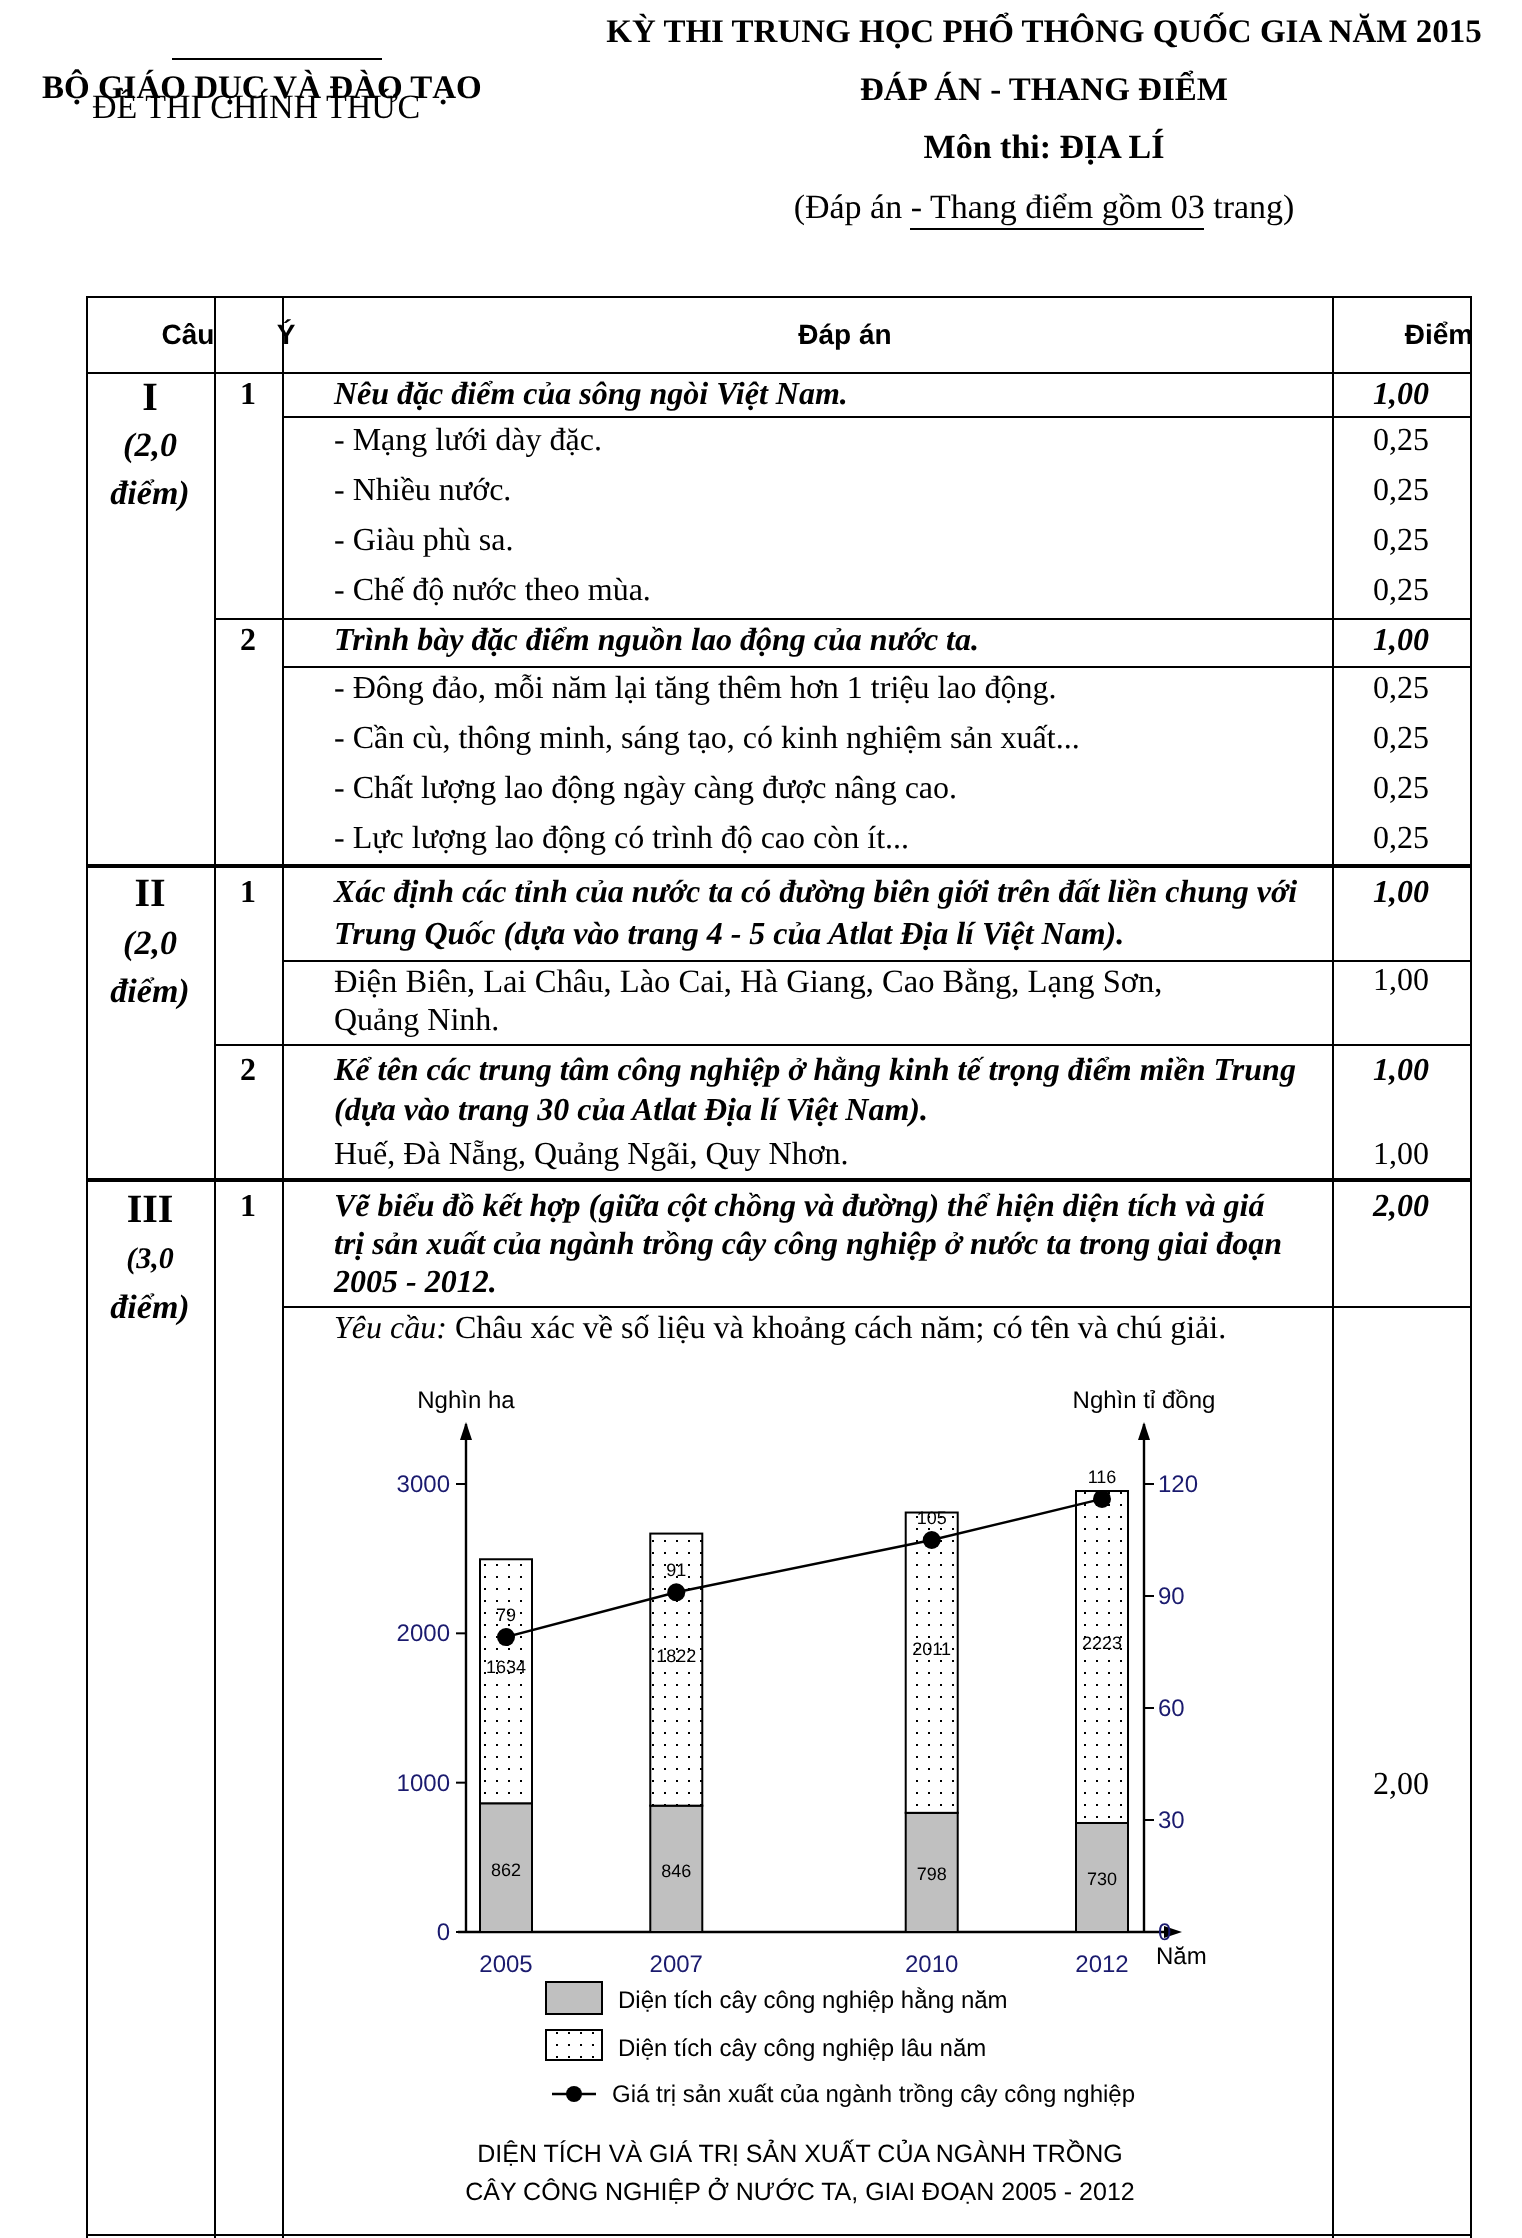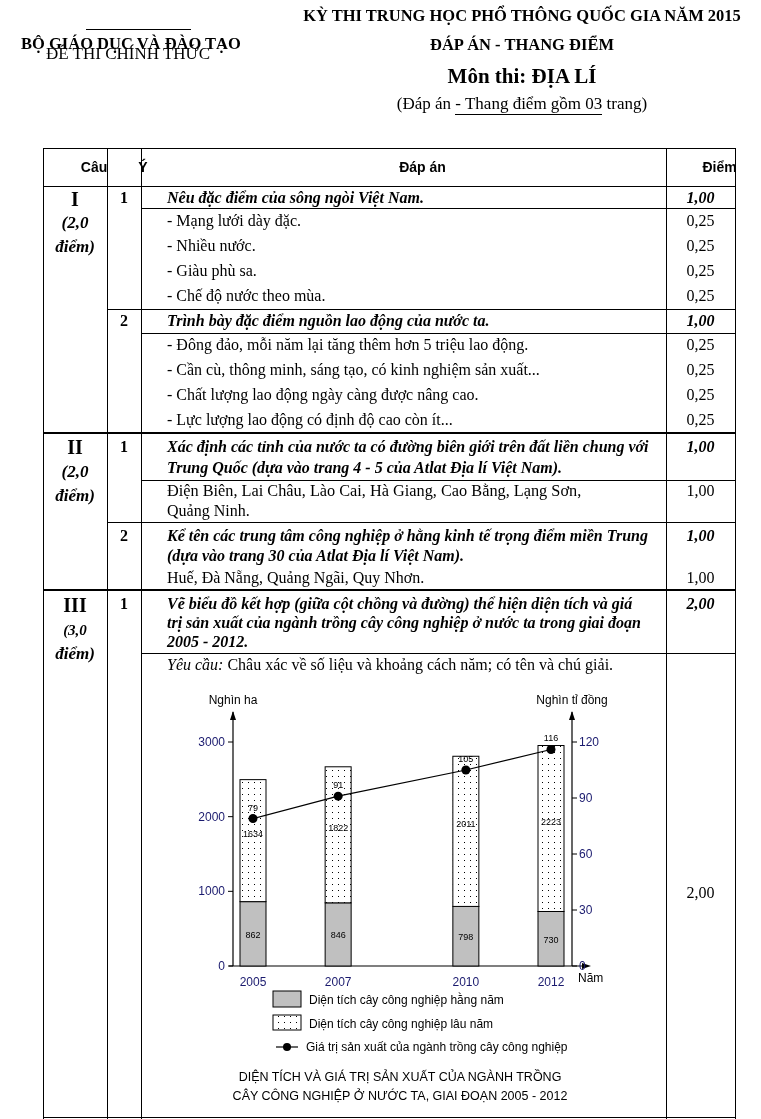--- a/index.html
+++ b/index.html
@@ -5,21 +5,21 @@
   html, body { margin:0; padding:0; background:#fff; }
   body { width:761px; height:1119px; position:relative; overflow:hidden;
          font-family:"Liberation Serif", serif; color:#000; }
   .abs { position:absolute; }
   .hdr-left1 { left:21px; top:6px; font-size:16.5px; font-weight:bold; white-space:nowrap;margin-top:28px; }
   .hdr-left-rule { left:86px; top:29px; width:105px; height:1px; background:#000; }
   .hdr-left2 { left:46px; top:44px; font-size:17px; white-space:nowrap; }
   .hdr-right { left:283px; width:478px; text-align:center; white-space:nowrap; }
   .hr1 { top:6px; font-size:16.5px; font-weight:bold; }
   .hr2 { top:35px; font-size:16.5px; font-weight:bold; }
-  .hr3 { top:64px; font-size:21px; font-weight:bold; }
+  .hr3 { top:64px; font-size:17px; font-weight:bold; }
   .hr4 { top:94px; font-size:17px; }
   .hr4 .ul { border-bottom:1px solid #000; padding-bottom:1px; }
   .line { position:absolute; background:#000; }
   .cell-text { position:absolute; font-size:16px; white-space:nowrap; line-height:18px;margin-left:19px; }
   .sans { font-family:"Liberation Sans", sans-serif; }
   .b { font-weight:bold; }
   .i { font-style:italic; }
   .bi { font-weight:bold; font-style:italic; }
   .pts { position:absolute; left:666px; width:69px; text-align:center; font-size:16px; line-height:18px; }
   .cau { position:absolute; left:43px; width:64px; text-align:center; font-weight:bold; line-height:22px; }
@@ -80,27 +80,27 @@
 <div class="pts" style="top:237px;">0,25</div>
 <div class="cell-text" style="left:148px; top:262px;">- Giàu phù sa.</div>
 <div class="pts" style="top:262px;">0,25</div>
 <div class="cell-text" style="left:148px; top:287px;">- Chế độ nước theo mùa.</div>
 <div class="pts" style="top:287px;">0,25</div>
 
 <div class="y" style="top:312px;">2</div>
 <div class="cell-text bi" style="left:148px; top:312px;">Trình bày đặc điểm nguồn lao động của nước ta.</div>
 <div class="pts bi" style="top:312px;">1,00</div>
 
-<div class="cell-text" style="left:148px; top:336px;">- Đông đảo, mỗi năm lại tăng thêm hơn 5 triệu lao động.</div>
+<div class="cell-text" style="left:148px; top:336px;">- Đông đảo, mỗi năm lại tăng thêm hơn 1 triệu lao động.</div>
 <div class="pts" style="top:336px;">0,25</div>
 <div class="cell-text" style="left:148px; top:361px;">- Cần cù, thông minh, sáng tạo, có kinh nghiệm sản xuất...</div>
 <div class="pts" style="top:361px;">0,25</div>
 <div class="cell-text" style="left:148px; top:386px;">- Chất lượng lao động ngày càng được nâng cao.</div>
 <div class="pts" style="top:386px;">0,25</div>
-<div class="cell-text" style="left:148px; top:411px;">- Lực lượng lao động có định độ cao còn ít...</div>
+<div class="cell-text" style="left:148px; top:411px;">- Lực lượng lao động có trình độ cao còn ít...</div>
 <div class="pts" style="top:411px;">0,25</div>
 
 <div class="cau" style="top:436px; font-size:20px;">II</div>
 <div class="cau" style="top:461px; font-size:17px; font-style:italic;">(2,0</div>
 <div class="cau" style="top:485px; font-size:17px; font-style:italic;">điểm)</div>
 
 <div class="y" style="top:438px;">1</div>
 <div class="cell-text bi" style="left:148px; top:438px;">Xác định các tỉnh của nước ta có đường biên giới trên đất liền chung với</div>
 <div class="cell-text bi" style="left:148px; top:459px;">Trung Quốc (dựa vào trang 4 - 5 của Atlat Địa lí Việt Nam).</div>
 <div class="pts bi" style="top:438px;">1,00</div>

